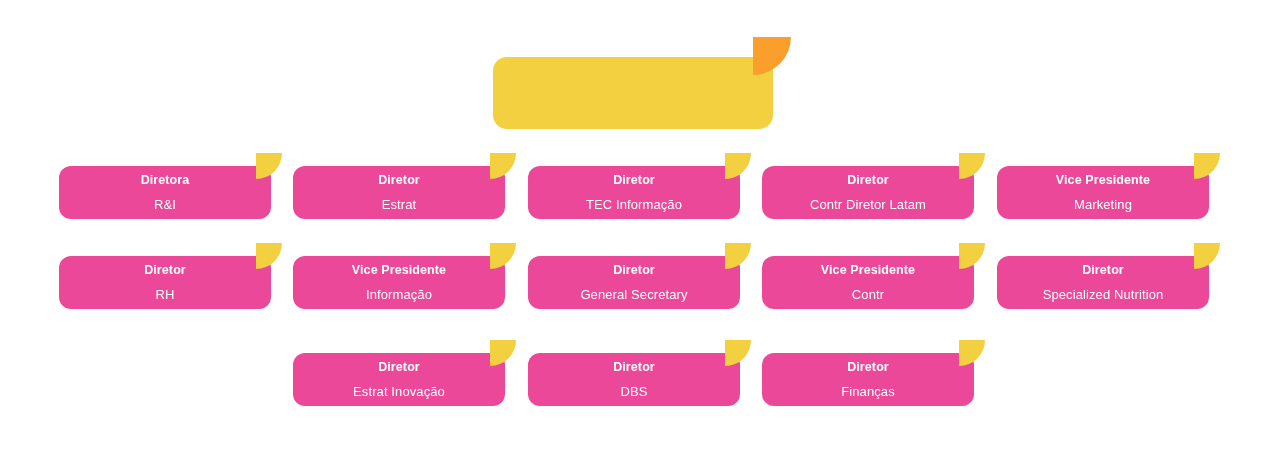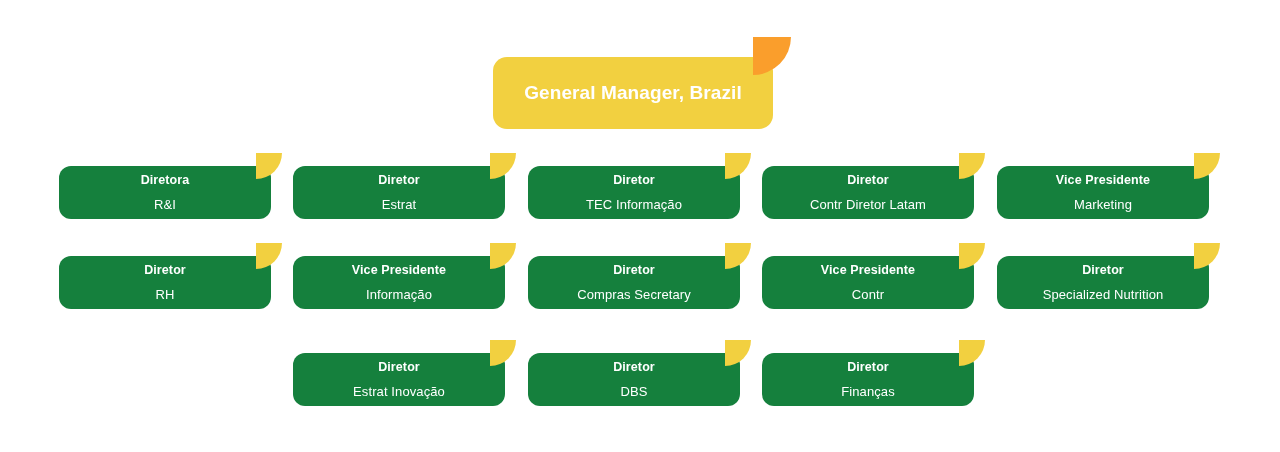--- a/index.html
+++ b/index.html
@@ -67,21 +67,21 @@
     height: 38px;
     right: -18px;
     top: -20px;
     background: #FA9E2C;
   }
 
   
   .card.node {
     width: 212px;
     height: 53px;
-    background: #15803d;
+    background: #ec4899;
   }
   .card.node .card-title {
     font-size: 12.5px;
   }
   .card.node .card-subtitle {
     font-size: 13px;
     margin-top: 9px;
   }
   .card.node .corner {
     width: 26px;
@@ -91,21 +91,20 @@
     background: #F2D040;
   }
 </style>
 </head>
 <body>
 
 <div id="org-chart">
 
   <div class="card root">
     <span class="corner"></span>
-    <span class="card-title">General Manager, Brazil</span>
   </div>
 
   <div id="node-layer">
       <div class="card node" style="left: 59px; top: 166px;">
         <span class="corner"></span>
         <span class="card-title">Diretora</span>
         <span class="card-subtitle">R&amp;I</span>
       </div>
       <div class="card node" style="left: 293px; top: 166px;">
         <span class="corner"></span>
@@ -133,21 +132,21 @@
         <span class="card-subtitle">RH</span>
       </div>
       <div class="card node" style="left: 293px; top: 256px;">
         <span class="corner"></span>
         <span class="card-title">Vice Presidente</span>
         <span class="card-subtitle">Informação</span>
       </div>
       <div class="card node" style="left: 528px; top: 256px;">
         <span class="corner"></span>
         <span class="card-title">Diretor</span>
-        <span class="card-subtitle">Compras Secretary</span>
+        <span class="card-subtitle">General Secretary</span>
       </div>
       <div class="card node" style="left: 762px; top: 256px;">
         <span class="corner"></span>
         <span class="card-title">Vice Presidente</span>
         <span class="card-subtitle">Contr</span>
       </div>
       <div class="card node" style="left: 997px; top: 256px;">
         <span class="corner"></span>
         <span class="card-title">Diretor</span>
         <span class="card-subtitle">Specialized Nutrition</span>

